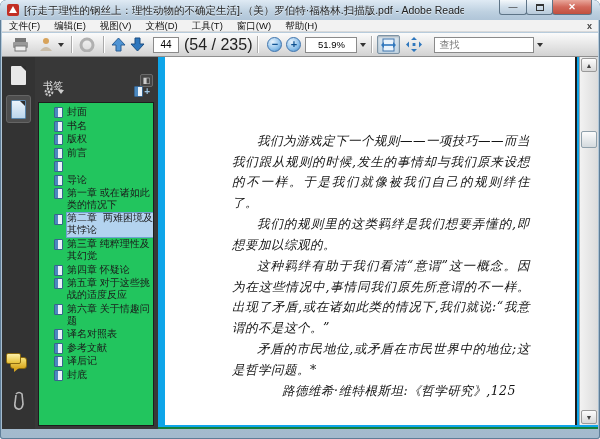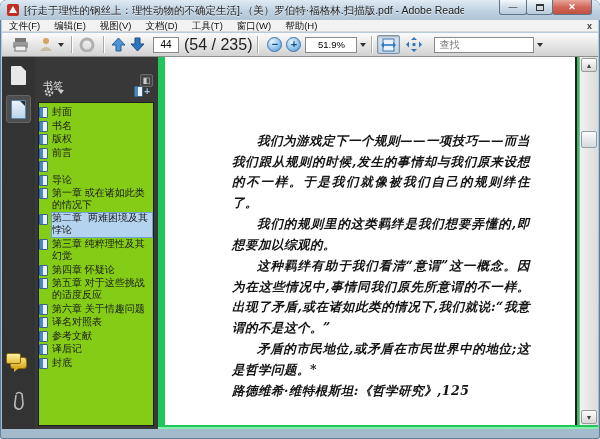--- a/index.html
+++ b/index.html
@@ -74,35 +74,35 @@
   .panel-title { color:#ddd; font-size:10px; margin-left:8px; }
   .panel-collapse { position:absolute; right:5px; top:5px; width:13px; height:13px; border:1px solid #6a6a6a;
                     border-radius:2px; background:#454545; color:#ccc; font-size:8px; line-height:12px; text-align:center; }
   .options-row { position:absolute; left:0; top:24px; right:0; height:21px; display:flex; align-items:center; }
   .gear { width:12px; height:12px; margin-left:8px; }
   .caret-lt { width:0; height:0; border-left:3px solid transparent; border-right:3px solid transparent;
               border-top:4px solid #ccc; margin-left:3px; }
   .bm-new { margin-left:auto; margin-right:8px; display:flex; align-items:center; }
   .bm-new .plus { color:#9cc4e4; font-size:10px; font-weight:bold; margin-left:1px; }
 
-  .bm-list { position:absolute; left:3px; right:4px; top:45px; bottom:3px; background:#84cc16;
-             border:1px solid #1d1d1d; padding:3px 0 0 0; overflow:hidden; }
+  .bm-list { position:absolute; left:3px; right:4px; top:45px; bottom:3px; background:#22c55e;
+             border:1px solid #1d1d1d; padding:3px 0 0 15px; overflow:hidden; }
   .bm-item { display:flex; align-items:flex-start; margin-bottom:1.5px; }
   .bm-ico { flex:0 0 9px; width:9px; height:11px; margin-top:1px; margin-right:4px;
             background:linear-gradient(90deg,#4a88c0 0 3px,#e9f2fa 3px); border:1px solid #39648e; border-radius:1px; }
   .bm-label { font-size:10px; line-height:12px; color:#1a1a1a; width:100px; }
   .bm-item.selected .bm-label { background:#b3d3ef; outline:1px solid #6ea3cf;font-family:Liberation Mono, monospace; }
 
   
-  .docpane { position:absolute; left:156px; top:0; right:0; bottom:0; background:#22c55e; border-bottom:2px solid #86efac;font-weight:bold; }
+  .docpane { position:absolute; left:156px; top:0; right:0; bottom:0; background:#0ea5e9; border-bottom:2px solid #15803d; }
   .page { position:absolute; left:7px; top:0; right:21px; bottom:2px; background:#fff; border-right:2px solid #1c1c1c; }
   .page-text { position:absolute; left:67px; top:74px; width:298px; font-family:"DejaVu Serif", serif;
                font-style:italic; font-size:12.5px; line-height:20.5px; color:#141414; text-align:justify; letter-spacing:.5px; }
   .page-text p { text-indent:2em; margin-bottom:1px; }
-  .attribution { padding-right:14px; font-style:italic; }
+  .attribution { text-align:right; padding-right:14px; font-style:italic; }
 
   .vscroll { position:absolute; right:0; top:0; width:19px; bottom:2px; background:linear-gradient(90deg,#f2f2f2,#dcdcdc); border-left:1px solid #aaa; }
   .scroll-arrow { position:absolute; left:1px; width:16px; height:14px; background:linear-gradient(#fdfdfd,#d8d8d8);
                   border:1px solid #9a9a9a; border-radius:2px; font-size:7px; color:#444; text-align:center; line-height:13px; }
   .scroll-arrow.up { top:1px; } .scroll-arrow.down { bottom:1px; }
   .scroll-thumb { position:absolute; left:1px; top:74px; width:16px; height:17px;
                   background:linear-gradient(#fcfcfc,#d4dade); border:1px solid #8fa0ab; border-radius:2px; }
 
   .footer-frame { position:absolute; left:0; right:0; bottom:0; height:10px; }
 </style>

